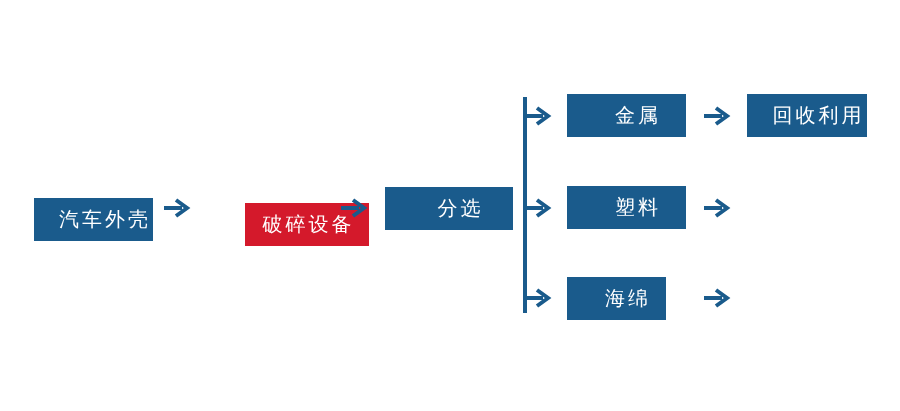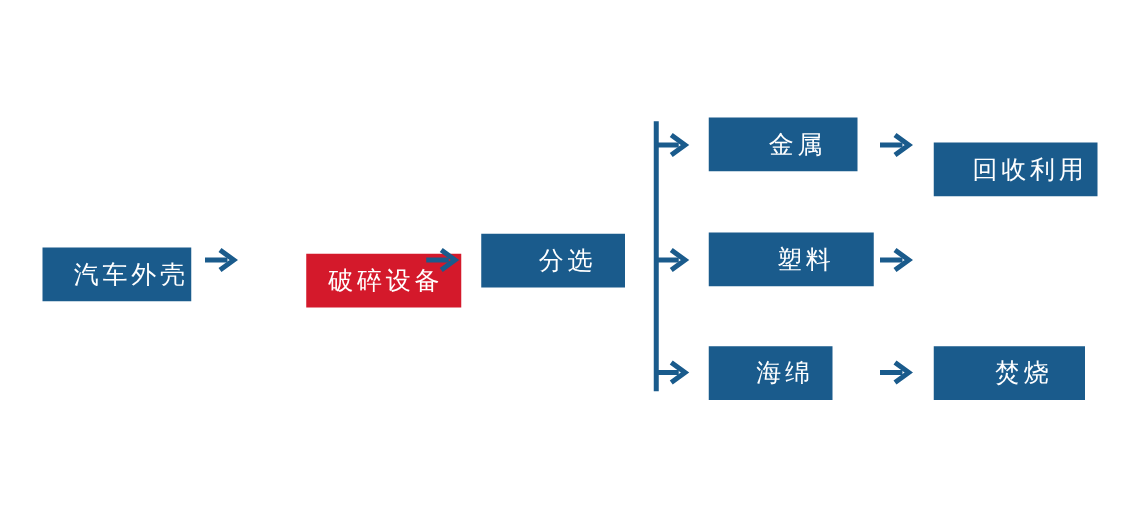--- a/index.html
+++ b/index.html
@@ -61,49 +61,48 @@
     <polyline points="13,4 24,12 13,20"></polyline>
   </svg>
 
   <div class="node red" style="left:203px; top:203px; width:124px;margin-left:42px;">破碎设备</div>
 
   <svg class="arrow" style="left:340px; top:196px;" viewBox="0 0 28 24">
     <line x1="1" y1="12" x2="19" y2="12"></line>
     <polyline points="13,4 24,12 13,20"></polyline>
   </svg>
 
-  <div class="node blue" style="left:385px; top:187px; width:115px;">分选</div>
+  <div class="node blue" style="left:385px; top:187px; width:128px;">分选</div>
 
   <div class="trunk"></div>
 
   <svg class="arrow" style="left:524px; top:104px;" viewBox="0 0 28 24">
     <line x1="0" y1="12" x2="19" y2="12"></line>
     <polyline points="13,4 24,12 13,20"></polyline>
   </svg>
   <div class="node blue" style="left:567px; top:94px; width:119px;">金属</div>
   <svg class="arrow" style="left:703px; top:104px;" viewBox="0 0 28 24">
     <line x1="1" y1="12" x2="19" y2="12"></line>
     <polyline points="13,4 24,12 13,20"></polyline>
   </svg>
-  <div class="node blue" style="left:747px; top:94px; width:131px;margin-top:20px;">回收利用</div>
+  <div class="node blue" style="left:747px; top:94px; width:120px;">回收利用</div>
 
   <svg class="arrow" style="left:524px; top:196px;" viewBox="0 0 28 24">
     <line x1="0" y1="12" x2="19" y2="12"></line>
     <polyline points="13,4 24,12 13,20"></polyline>
   </svg>
-  <div class="node blue" style="left:567px; top:186px; width:132px;">塑料</div>
+  <div class="node blue" style="left:567px; top:186px; width:119px;">塑料</div>
   <svg class="arrow" style="left:703px; top:196px;" viewBox="0 0 28 24">
     <line x1="1" y1="12" x2="19" y2="12"></line>
     <polyline points="13,4 24,12 13,20"></polyline>
   </svg>
 
   <svg class="arrow" style="left:524px; top:286px;" viewBox="0 0 28 24">
     <line x1="0" y1="12" x2="19" y2="12"></line>
     <polyline points="13,4 24,12 13,20"></polyline>
   </svg>
   <div class="node blue" style="left:567px; top:277px; width:99px;text-align:right;">海绵</div>
   <svg class="arrow" style="left:703px; top:286px;" viewBox="0 0 28 24">
     <line x1="1" y1="12" x2="19" y2="12"></line>
     <polyline points="13,4 24,12 13,20"></polyline>
   </svg>
-  <div class="node blue" style="left:747px; top:277px; width:121px;">焚烧</div>
 
 </div>
 
 </body></html>

